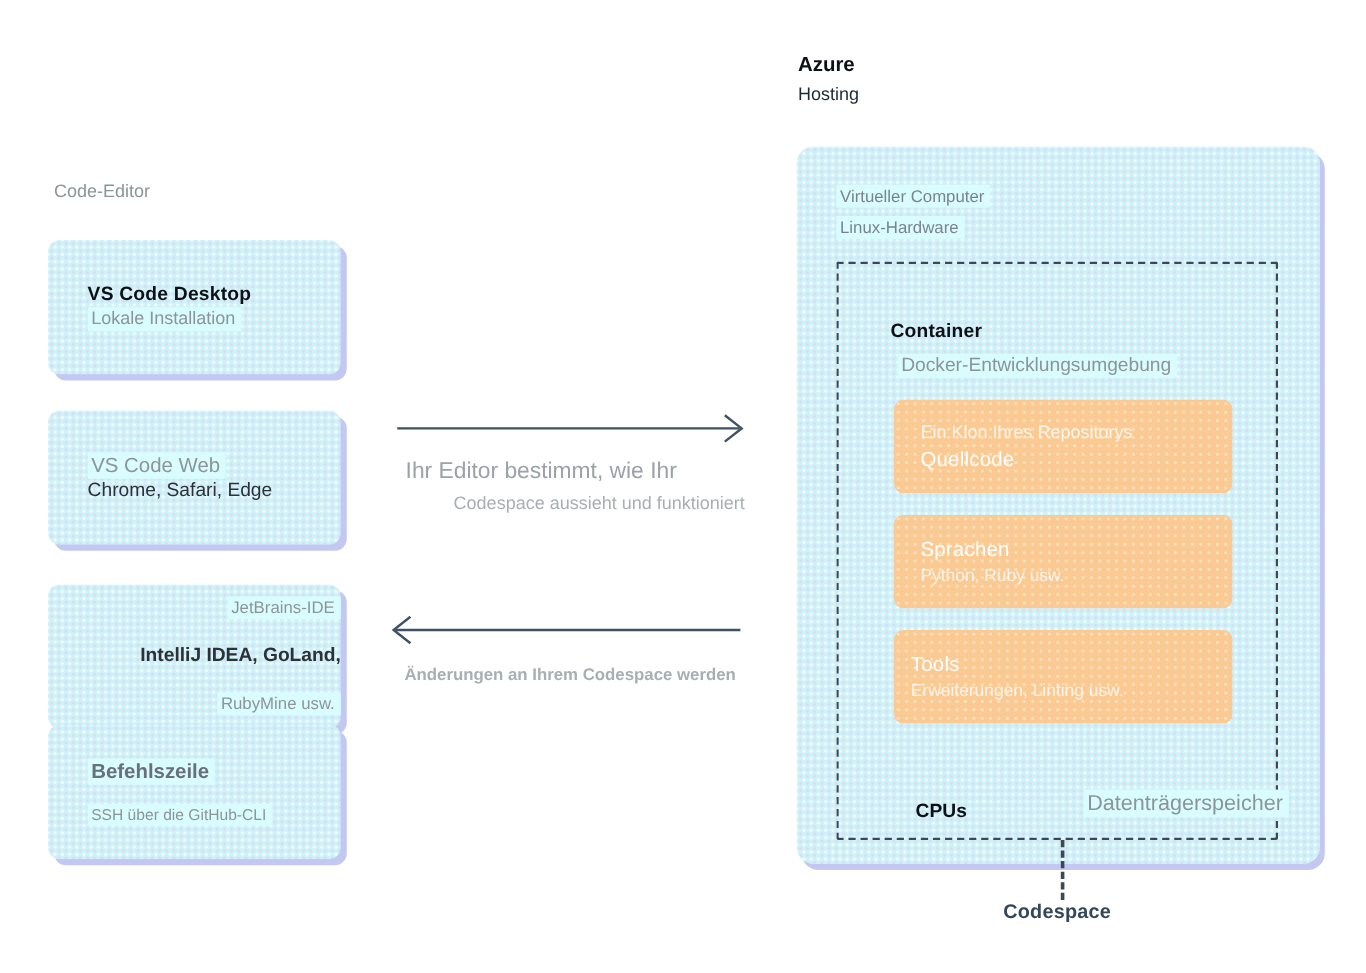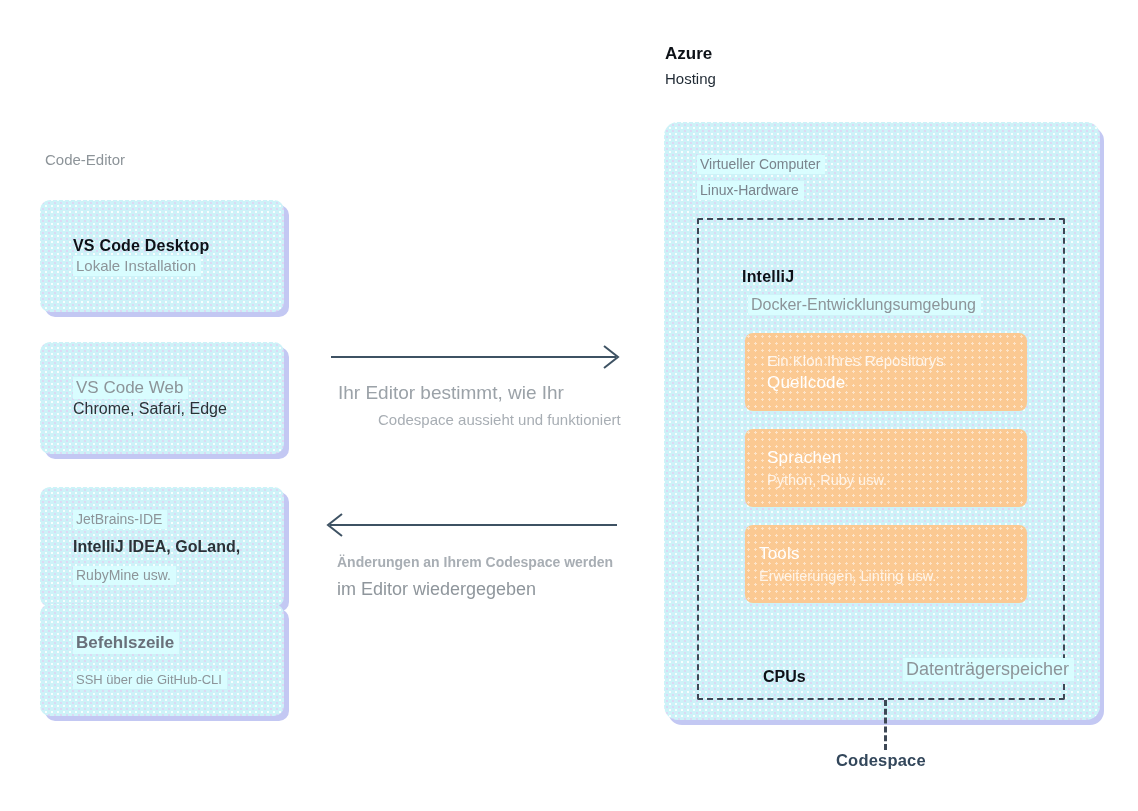--- a/index.html
+++ b/index.html
@@ -113,21 +113,21 @@
   <div class="abs card cyan-pattern" style="top:200px;height:112px;">
     <div class="card-title-bold">VS Code Desktop</div>
     <div><span class="hl card-line-gray">Lokale Installation</span></div>
   </div>
 
   <div class="abs card cyan-pattern" style="top:342px;height:112px;">
     <div><span class="hl card-line-gray-lg">VS Code Web</span></div>
     <div class="card-line-dark">Chrome, Safari, Edge</div>
   </div>
 
-  <div class="abs card cyan-pattern" style="top:487px;height:120px;gap:10px;">
+  <div class="abs card cyan-pattern" style="top:487px;height:120px;gap:22px;text-align:right;">
     <div><span class="hl card-line-sm">JetBrains-IDE</span></div>
     <div class="card-line-dark" style="font-weight:600;">IntelliJ IDEA, GoLand,</div>
     <div><span class="hl card-line-sm">RubyMine usw.</span></div>
   </div>
 
   <div class="abs card cyan-pattern" style="top:604px;height:112px;gap:17px;">
     <div><span class="hl card-title-graybold">Befehlszeile</span></div>
     <div><span class="hl card-line-xs">SSH über die GitHub-CLI</span></div>
   </div>
 
@@ -136,37 +136,36 @@
     <polyline points="274,3 288,14 274,25" fill="none" stroke="#3e5263" stroke-width="2"></polyline>
   </svg>
   <div class="abs cap-lg" style="left:338px;top:382px;">Ihr Editor bestimmt, wie Ihr</div>
   <div class="abs cap-sm" style="left:338px;top:411px;margin-left:40px;">Codespace aussieht und funktioniert</div>
 
   <svg class="abs" style="left:322px;top:511px;" width="296" height="28" viewBox="0 0 296 28">
     <line x1="8" y1="14" x2="295" y2="14" stroke="#3e5263" stroke-width="2"></line>
     <polyline points="20,3 6,14 20,25" fill="none" stroke="#3e5263" stroke-width="2"></polyline>
   </svg>
   <div class="abs cap-sm2" style="left:337px;top:554px;font-weight:bold;">Änderungen an Ihrem Codespace werden</div>
-  <div class="abs cap-md" style="left:337px;top:579px;">im Editor wiedergegeben</div>
 
   <div class="abs azure-title" style="left:665px;top:44px;">Azure</div>
   <div class="abs azure-sub" style="left:665px;top:70px;">Hosting</div>
 
   <div class="abs panel cyan-pattern"></div>
 
   <div class="abs" style="left:697px;top:155px;">
     <span class="hl vm-label">Virtueller Computer</span>
   </div>
   <div class="abs" style="left:697px;top:181px;">
     <span class="hl vm-label">Linux-Hardware</span>
   </div>
 
   <div class="abs dashed-box"></div>
 
-  <div class="abs container-title" style="left:742px;top:268px;">IntelliJ</div>
+  <div class="abs container-title" style="left:742px;top:268px;">Container</div>
   <div class="abs" style="left:748px;top:296px;">
     <span class="hl container-sub">Docker-Entwicklungsumgebung</span>
   </div>
 
   <div class="abs orange-box" style="top:333px;">
     <div class="ob-light-lg">Ein Klon Ihres Repositorys</div>
     <div class="ob-strong">Quellcode</div>
   </div>
 
   <div class="abs orange-box" style="top:429px;">

